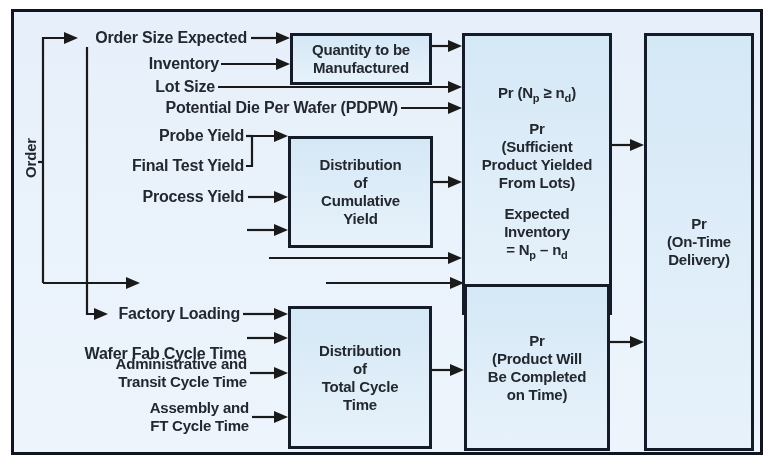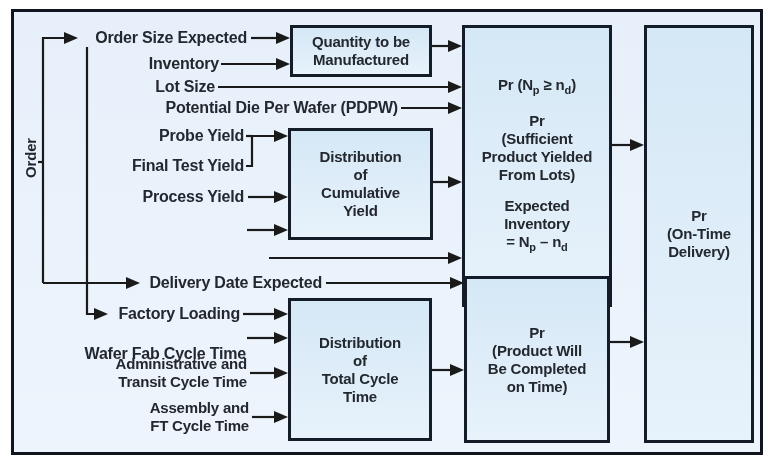--- a/index.html
+++ b/index.html
@@ -19,21 +19,21 @@
     text-align:right;white-space:nowrap;
   }
   .lbl2{
     position:absolute;font-size:15px;line-height:18px;height:36px;
     text-align:right;white-space:pre-line;
   }
   .node{
     position:absolute;box-sizing:border-box;border:3px solid #141b29;
     background:linear-gradient(180deg,#d5e8f6 0%,#e7f2fb 100%);
     display:flex;flex-direction:column;align-items:center;justify-content:center;
-    text-align:center;font-size:15px;line-height:18px;
+    text-align:center;font-size:15px;line-height:18px;margin-top:8px;
   }
   .pre{white-space:pre-line;}
   .sb{font-size:11px;letter-spacing:0;}
   #order-rot{
     position:absolute;left:8px;top:140px;width:44px;height:36px;
     display:flex;align-items:center;justify-content:center;
     transform:rotate(-90deg);font-size:15px;
   }
   .gap13{row-gap:13px;}
   .gap14{row-gap:14px;}
@@ -79,21 +79,20 @@
 
   <div id="order-rot">Order</div>
 
   <div class="lbl" style="top:29px;right:527px;">Order Size Expected</div>
   <div class="lbl" style="top:55px;right:555px;">Inventory</div>
   <div class="lbl" style="top:78px;right:559px;">Lot Size</div>
   <div class="lbl" style="top:99px;right:376px;">Potential Die Per Wafer (PDPW)</div>
   <div class="lbl" style="top:127px;right:530px;">Probe Yield</div>
   <div class="lbl" style="top:157px;right:530px;">Final Test Yield</div>
   <div class="lbl" style="top:188px;right:530px;">Process Yield</div>
-  <div class="lbl" style="top:274px;right:452px;">Delivery Date Expected</div>
   <div class="lbl" style="top:305px;right:534px;">Factory Loading</div>
   <div class="lbl" style="top:345px;right:528px;">Wafer Fab Cycle Time</div>
   <div class="lbl2" style="top:399px;right:525px;">Assembly and
 FT Cycle Time</div>
   <div class="lbl2" style="top:355px;right:527px;">Administrative and
 Transit Cycle Time</div>
 
   <div class="node" style="left:290px;top:25px;width:142px;height:52px;">
     <div class="pre">Quantity to be
 Manufactured</div>

